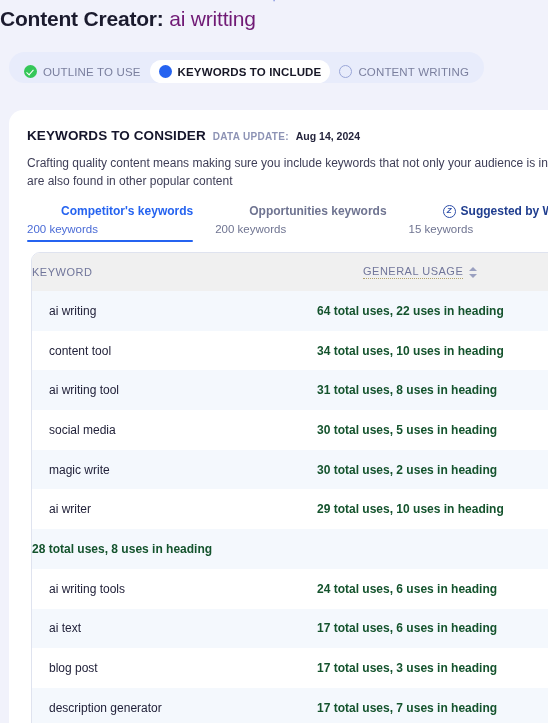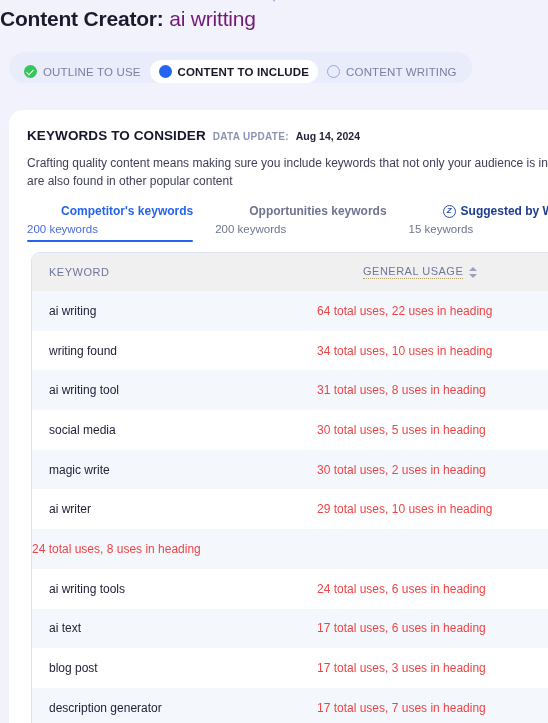--- a/index.html
+++ b/index.html
@@ -95,57 +95,57 @@
   .table{
     margin-top:10px; margin-left:4px; width:560px;
     border:1px solid #dfe3ef; border-radius:9px 9px 0 0;
     overflow:hidden;
   }
   .thead{
     display:flex; height:38px; align-items:center;
     background:#f0f0f0;
   }
   .th{ font-size:11px; color:#70759a; letter-spacing:0.5px; }
-  .th.c1{ padding-left:17px; width:285px; }
+  .th.c1{ width:285px; }
   .th.c2{ display:flex; align-items:center; gap:6px; }
   .th .und{ border-bottom:1px dotted #b0a26a; padding-bottom:1px;margin-left:46px; }
   .sort-ic{ display:inline-block; width:9px; height:11px; position:relative; }
   .sort-ic::before, .sort-ic::after{
     content:""; position:absolute; left:0; width:0; height:0;
     border-left:4px solid transparent; border-right:4px solid transparent;
   }
   .sort-ic::before{ top:0; border-bottom:4.5px solid #9aa0c0; }
   .sort-ic::after{ bottom:0; border-top:4.5px solid #9aa0c0; }
 
   .row{ display:flex; align-items:center; height:39.7px; font-size:12px; }
   .row.odd{ background:#f4f8fd; }
   .row.even{ background:#ffffff; }
   .cell1{ padding-left:17px; width:285px; color:#22223a; }
-  .cell2{ color:#ef4444; }
+  .cell2{ color:#14532d;font-weight:bold; }
 </style>
 </head>
 <body>
 
 <div class="page">
 
   <div class="top-sliver">·</div>
 
   <div class="page-title">
     <span class="strong">Content Creator:</span>
     <span class="light">ai writting</span>
   </div>
 
   <div class="steps">
     <div class="step">
       <span class="dot done"></span>
       <span>OUTLINE TO USE</span>
     </div>
     <div class="step active">
       <span class="dot current"></span>
-      <span>CONTENT TO INCLUDE</span>
+      <span>KEYWORDS TO INCLUDE</span>
     </div>
     <div class="step">
       <span class="dot todo"></span>
       <span>CONTENT WRITING</span>
     </div>
   </div>
 
   <div class="card">
     <div class="card-inner">
 
@@ -183,41 +183,41 @@
             <span class="und">GENERAL USAGE</span>
             <span class="sort-ic"></span>
           </div>
         </div>
         <div id="tbody">
             <div class="row odd">
               <div class="cell1">ai writing</div>
               <div class="cell2">64 total uses, 22 uses in heading</div>
             </div>
             <div class="row even">
-              <div class="cell1">writing found</div>
+              <div class="cell1">content tool</div>
               <div class="cell2">34 total uses, 10 uses in heading</div>
             </div>
             <div class="row odd">
               <div class="cell1">ai writing tool</div>
               <div class="cell2">31 total uses, 8 uses in heading</div>
             </div>
             <div class="row even">
               <div class="cell1">social media</div>
               <div class="cell2">30 total uses, 5 uses in heading</div>
             </div>
             <div class="row odd">
               <div class="cell1">magic write</div>
               <div class="cell2">30 total uses, 2 uses in heading</div>
             </div>
             <div class="row even">
               <div class="cell1">ai writer</div>
               <div class="cell2">29 total uses, 10 uses in heading</div>
             </div>
             <div class="row odd">
-              <div class="cell2">24 total uses, 8 uses in heading</div>
+              <div class="cell2">28 total uses, 8 uses in heading</div>
             </div>
             <div class="row even">
               <div class="cell1">ai writing tools</div>
               <div class="cell2">24 total uses, 6 uses in heading</div>
             </div>
             <div class="row odd">
               <div class="cell1">ai text</div>
               <div class="cell2">17 total uses, 6 uses in heading</div>
             </div>
             <div class="row even">

